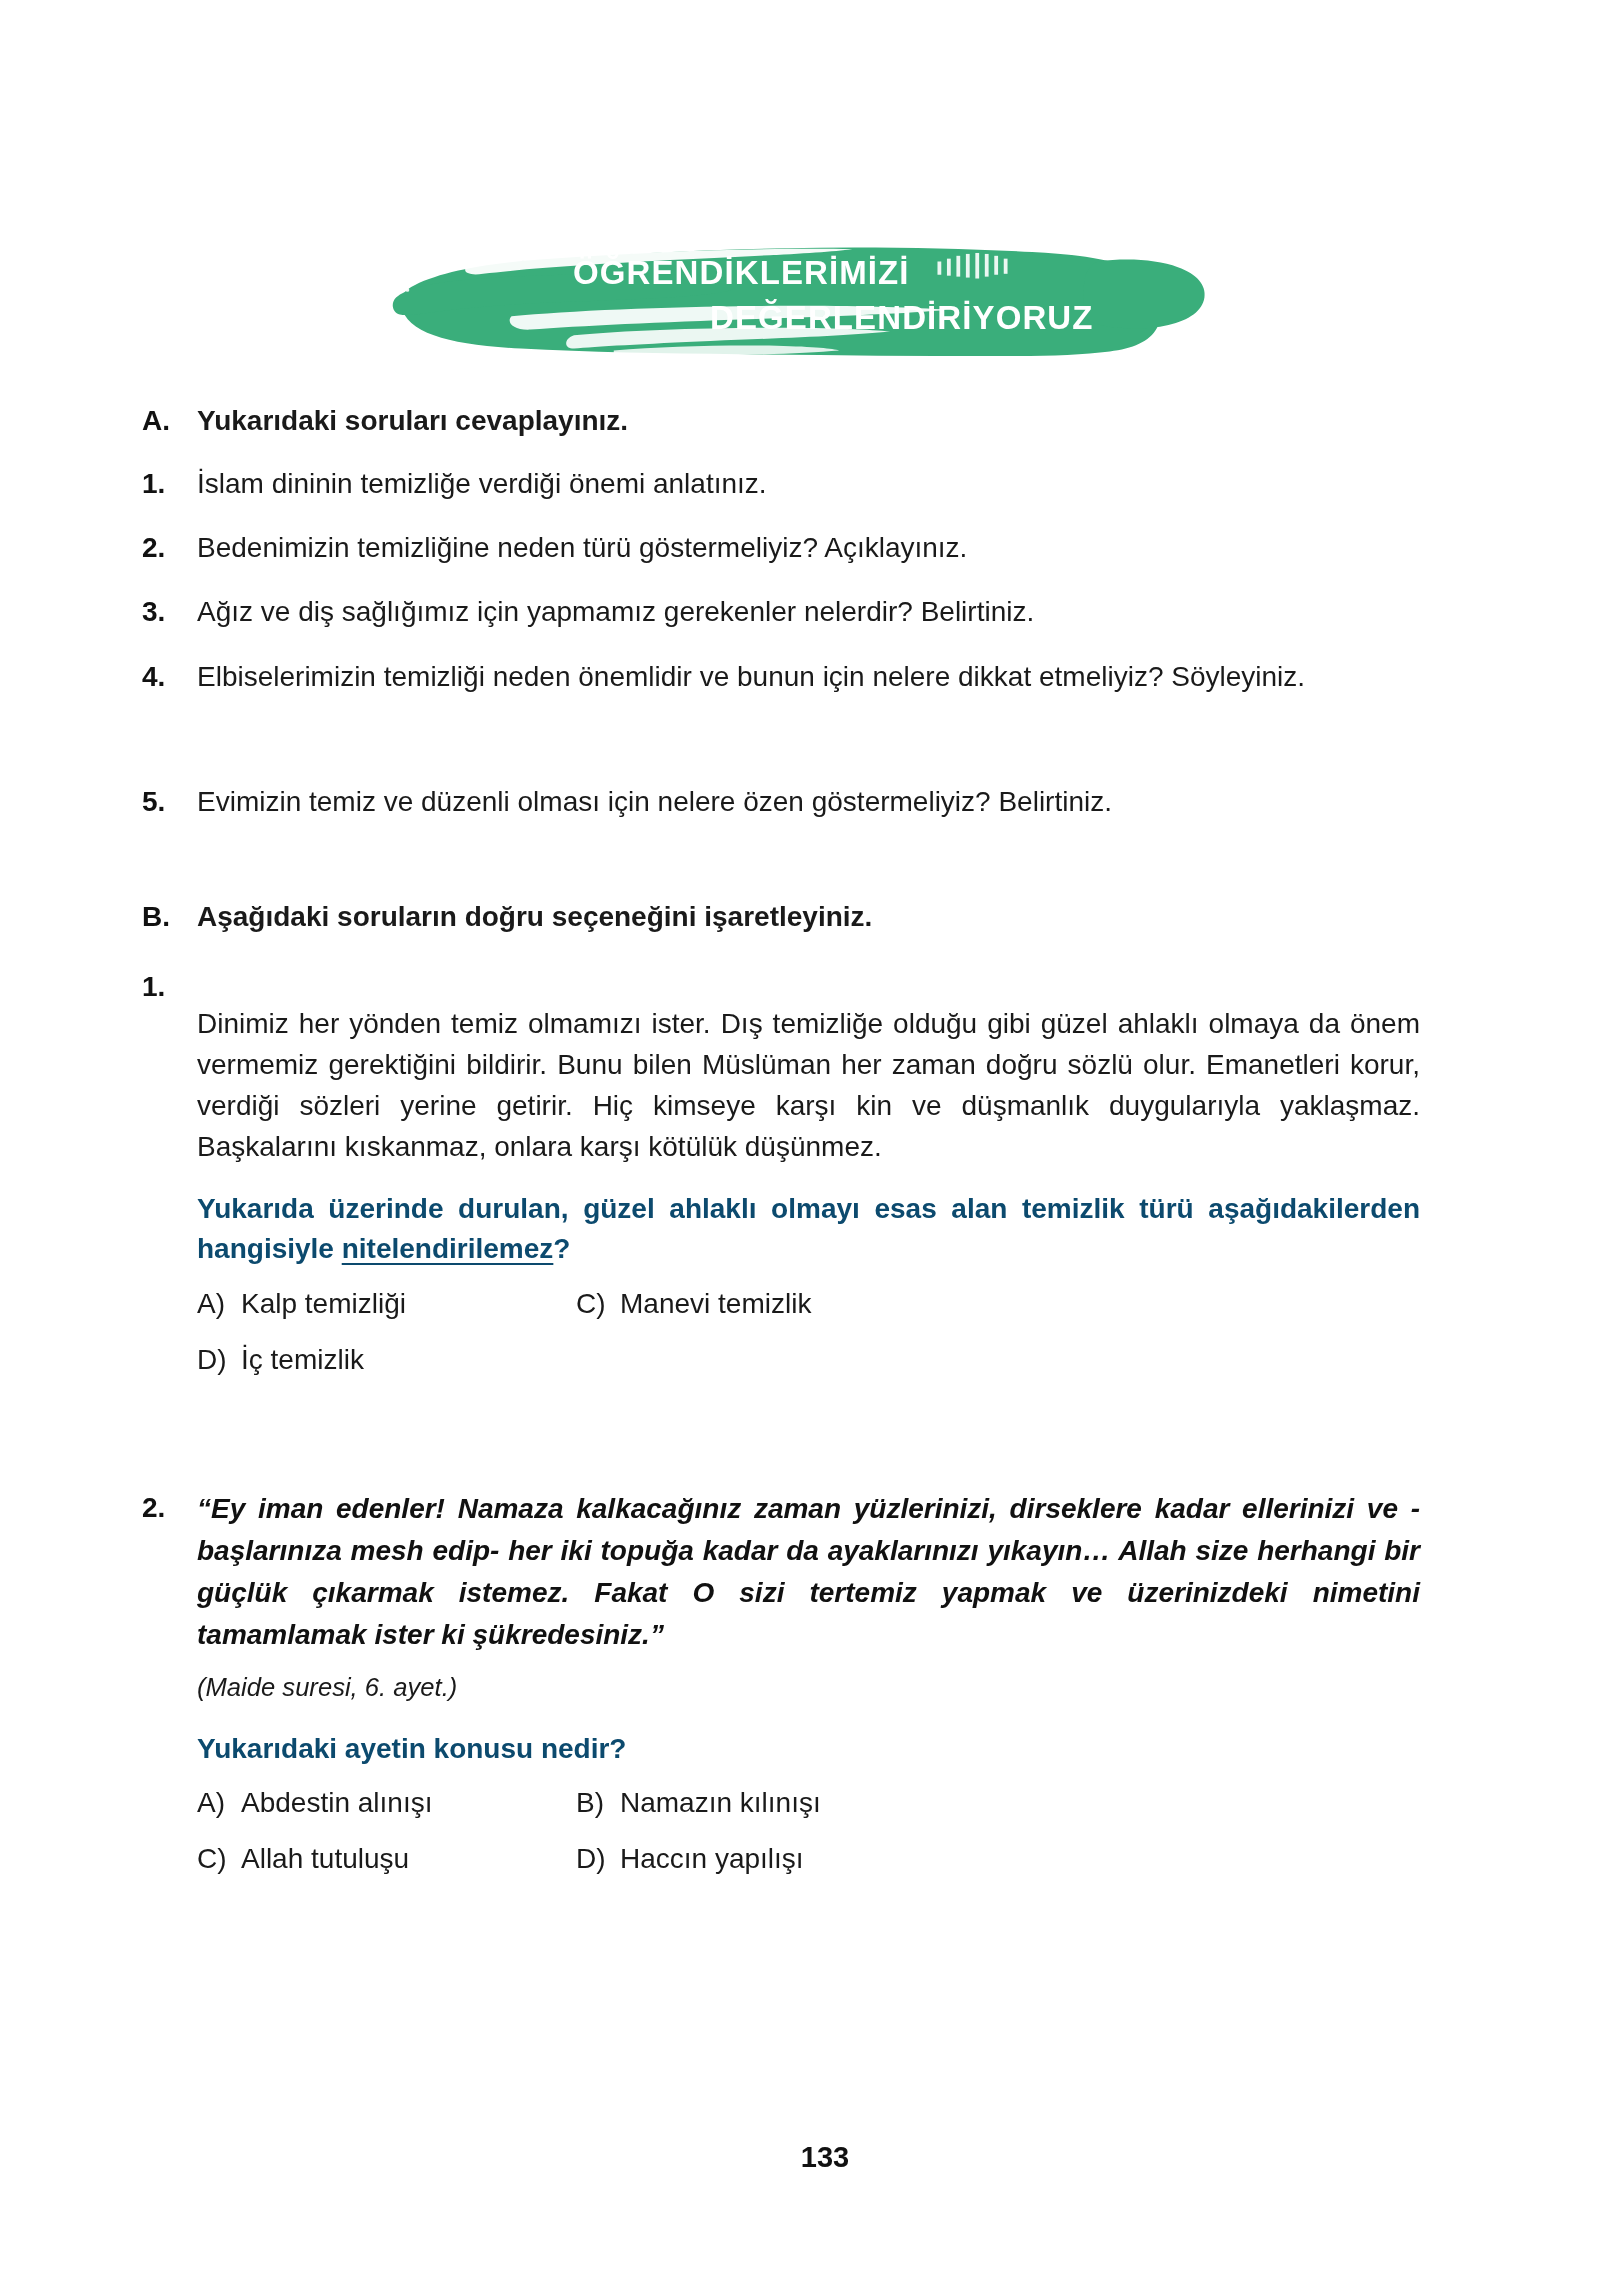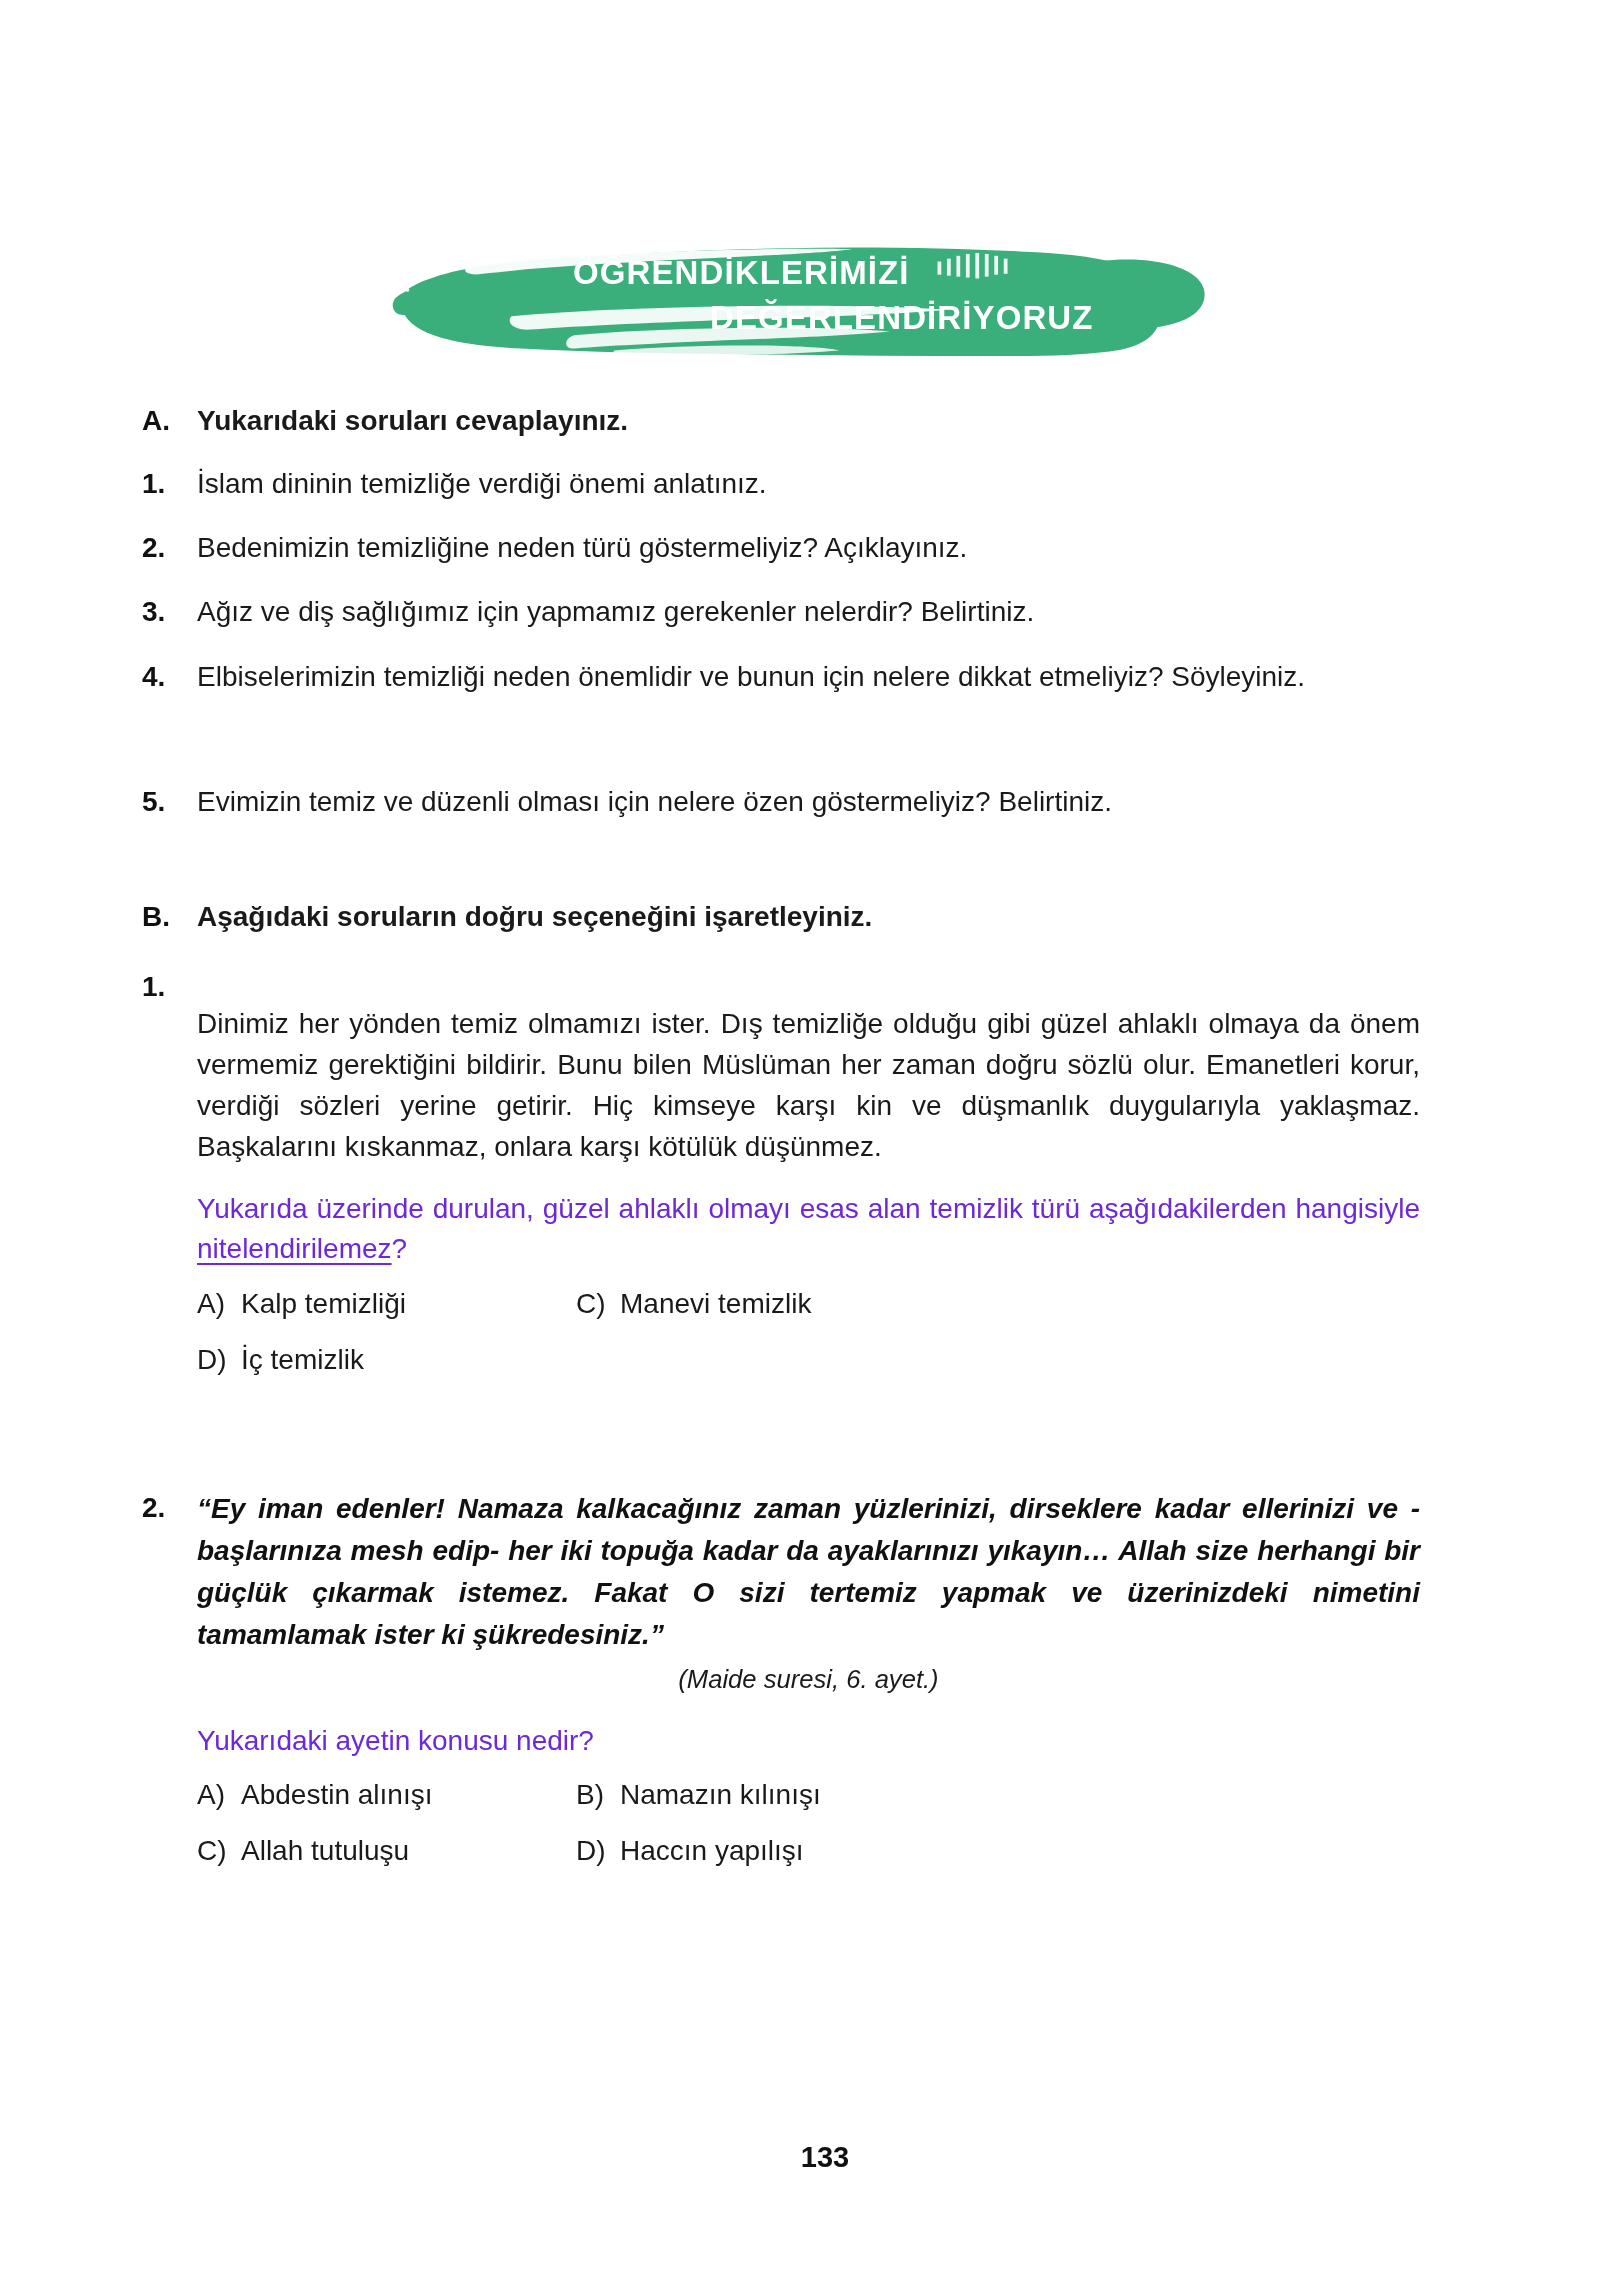--- a/index.html
+++ b/index.html
@@ -93,25 +93,25 @@
 
   
   .para {
     font-size: 28px;
     line-height: 1.47;
     text-align: justify;
     color: #1a1a1a;
     margin-top: 36px;
   }
   .stem {
-    font-weight: normal;
+    font-weight: bold;
     font-size: 28px;
     line-height: 1.45;
     text-align: justify;
-    color: #6d28d9;
+    color: #0c4a6e;
     margin-top: 21px;
   }
   .stem .underlined {
     text-decoration: underline;
     text-underline-offset: 4.7px;
     text-decoration-thickness: 1.9px;
   }
 
   
   .options {
@@ -136,23 +136,23 @@
     font-style: italic;
     font-weight: bold;
     font-size: 28px;
     line-height: 1.5;
     text-align: justify;
     color: #111111;
   }
   .source {
     font-style: italic;
     font-size: 25.6px;
-    text-align: center;
-    color: #1a1a1a;
-    margin-top: 9px;
+    text-align: left;
+    color: #1a1a1a;
+    margin-top: 17px;
   }
 
   
   .page-number {
     position: absolute;
     left: 0;
     right: 0;
     top: 2141px;
     text-align: center;
     font-weight: bold;

